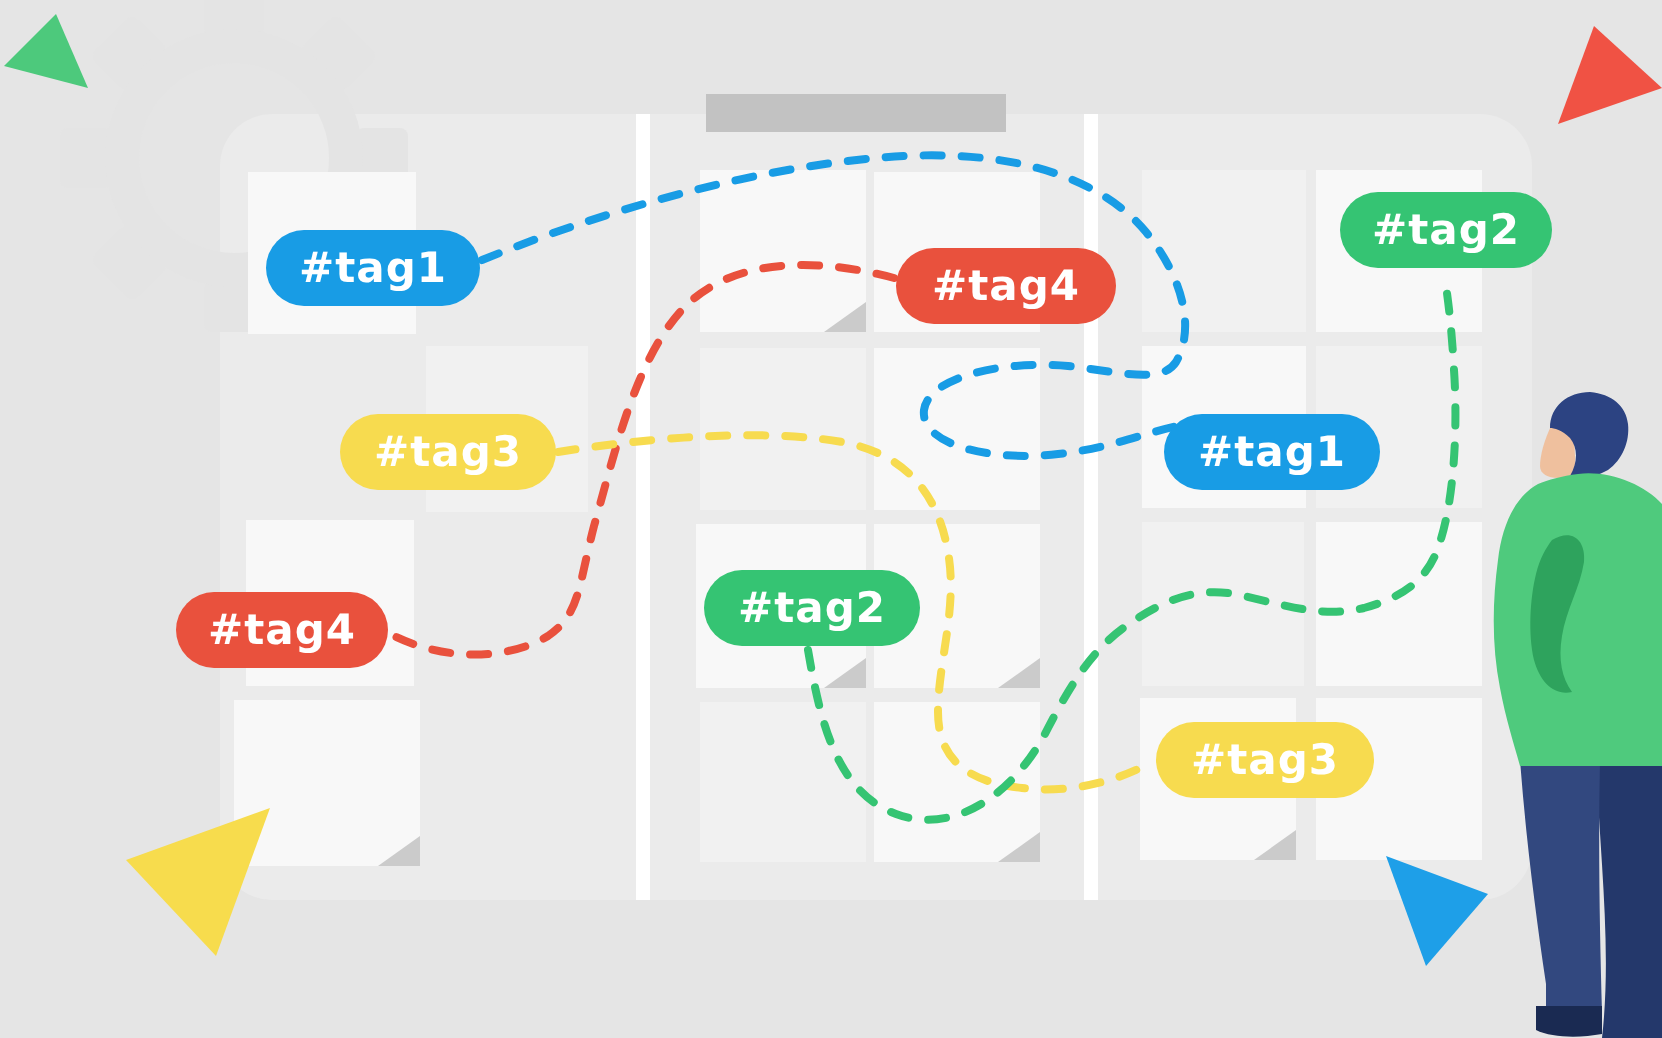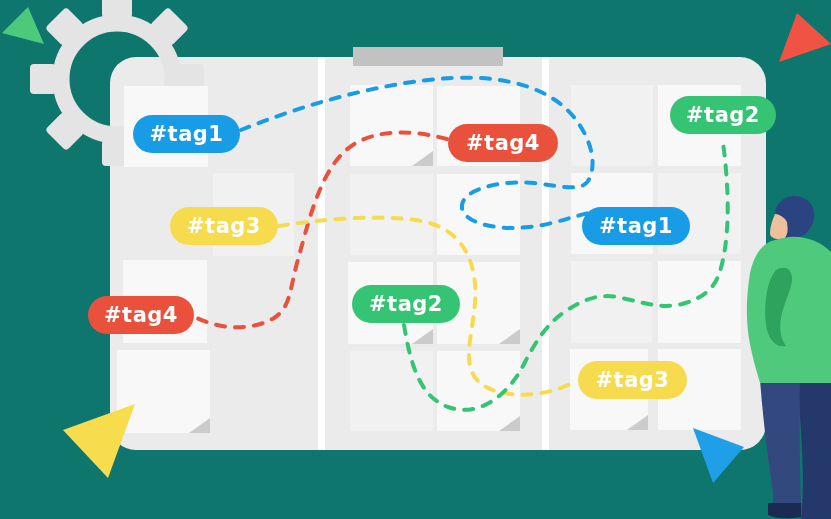--- a/index.html
+++ b/index.html
@@ -1,20 +1,20 @@
 <!DOCTYPE html>
 <html><head>
 <meta charset="utf-8">
 <style>
   html,body{margin:0;padding:0;background:#ffffff;}
   #canvas{
     position:relative;
     width:831px;height:519px;
     overflow:hidden;
-    background:#0f766e;
+    background:#e5e5e5;
     font-family:"DejaVu Sans","Liberation Sans",sans-serif;
   }
   
   .board{
     position:absolute;left:110px;top:57px;width:656px;height:393px;
     border-radius:26px;background:#EBEBEB;z-index:1;
   }
   .divider{position:absolute;top:57px;height:393px;width:7px;background:#ffffff;z-index:2;}
   .divider.d1{left:318px;}
   .divider.d2{left:542px;}

